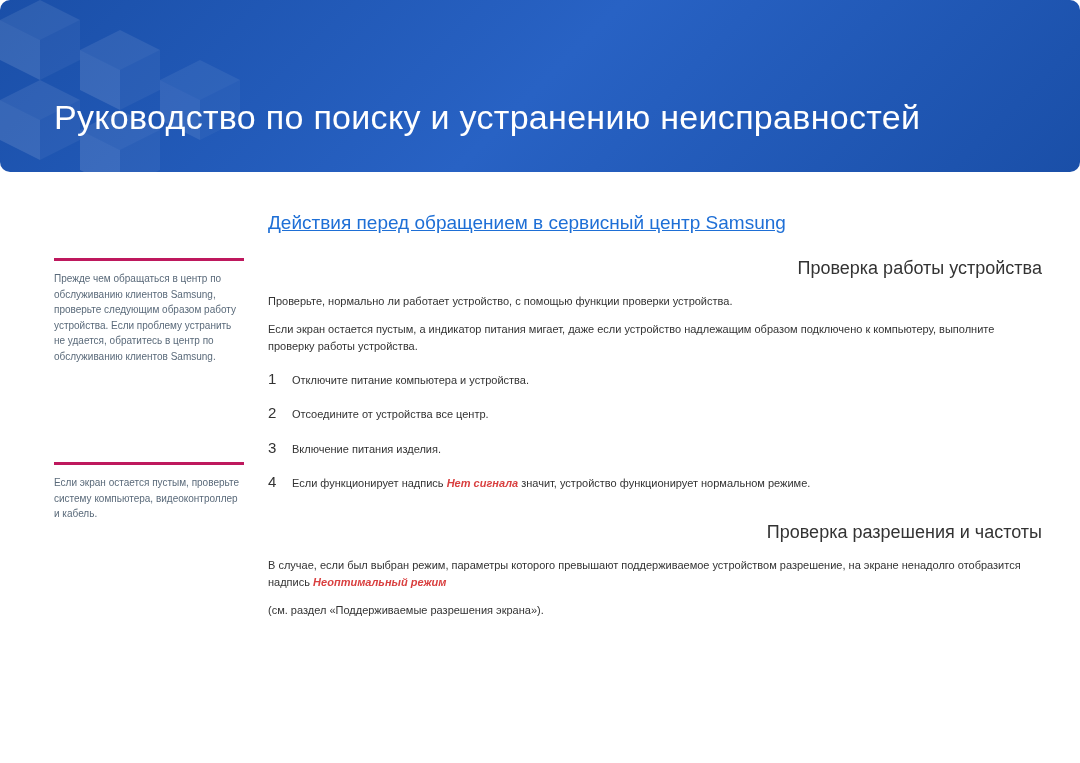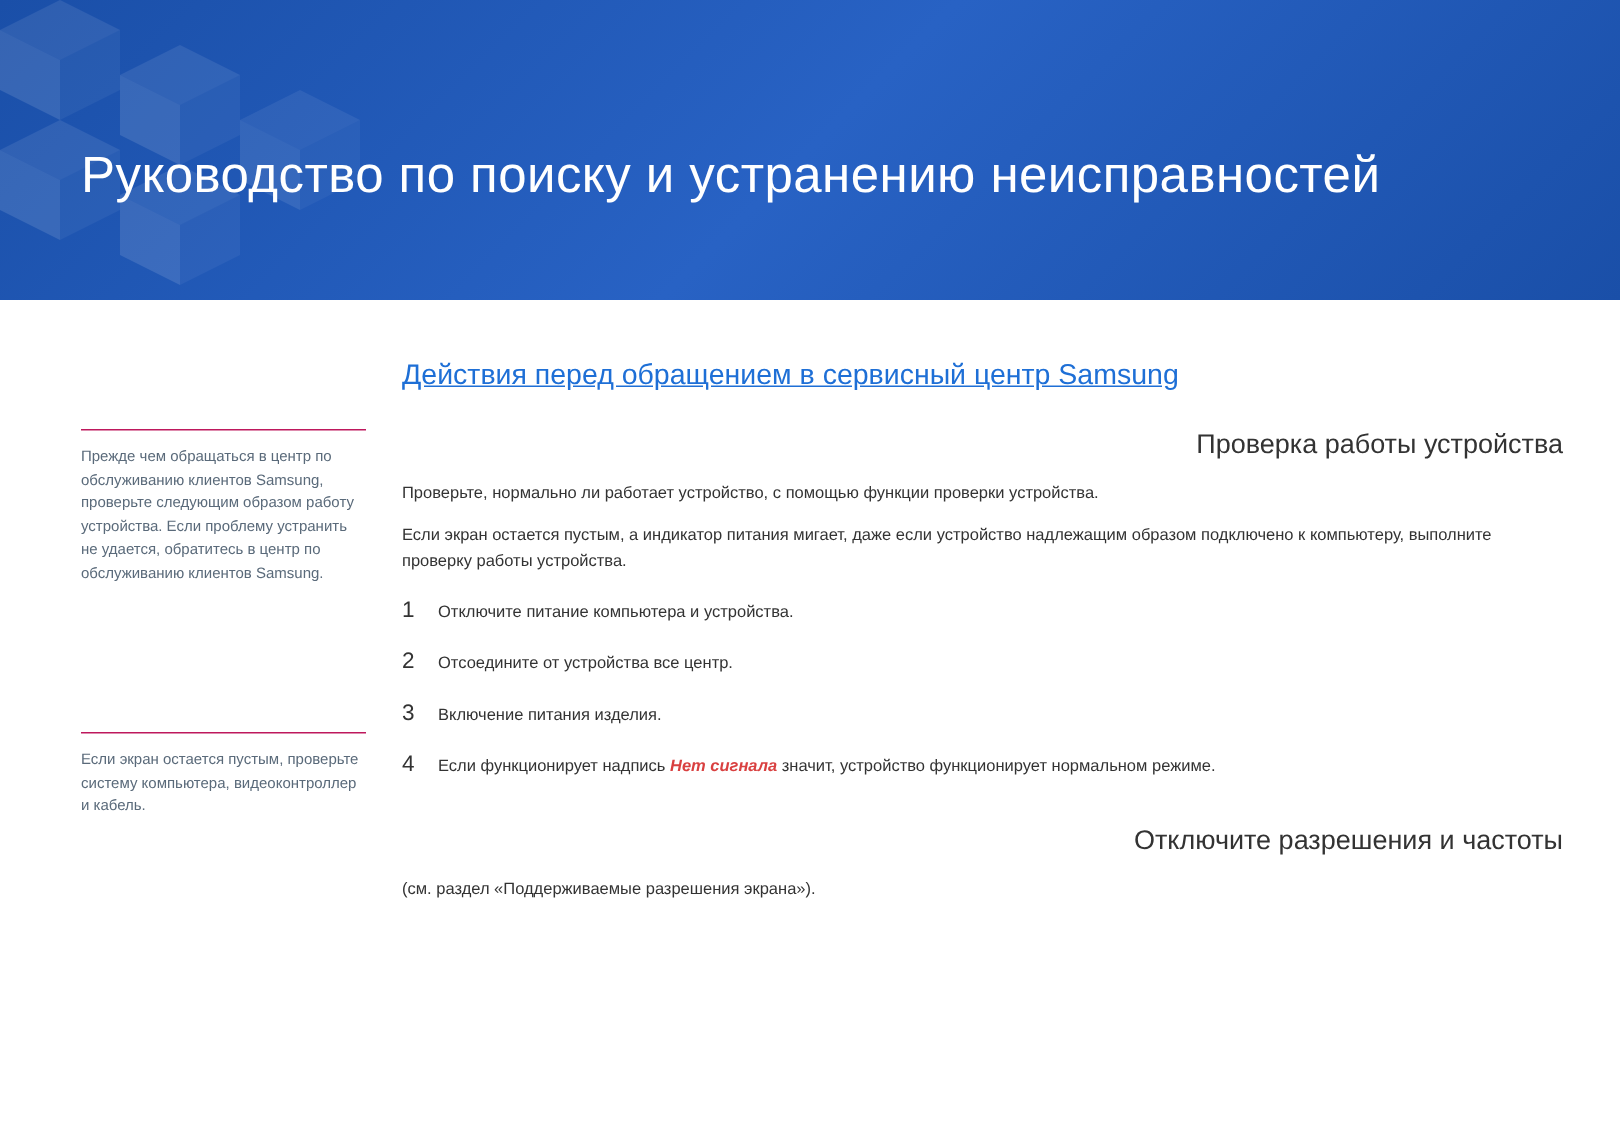--- a/index.html
+++ b/index.html
@@ -12,24 +12,25 @@
       font-family: Arial, Helvetica, sans-serif;
       width: 1080px;
       height: 763px;
       background: #ffffff;
       position: relative;
       overflow: hidden;
     }
     
     .header-banner {
       width: 100%;
-      height: 200px;
+      height: 172px;
       background: linear-gradient(135deg, #1a4fa8 0%, #2862c4 50%, #1a4fa8 100%);
       position: relative;
       overflow: hidden;
+      border-radius: 10px;
     }
     
     .cubes-pattern {
       position: absolute;
       left: 0;
       top: 0;
       width: 280px;
       height: 100%;
       opacity: 0.35;
     }
@@ -53,21 +54,21 @@
     .sidebar {
       width: 190px;
       flex-shrink: 0;
       padding-top: 46px;
     }
     
     .sidebar-note {
       font-size: 10px;
       color: #5a6a7a;
       line-height: 1.55;
-      border-top: 1px solid #be185d;
+      border-top: 3px solid #be185d;
       padding-top: 10px;
       margin-bottom: 28px;
     }
     
     .sidebar-note.second {
       margin-top: 98px;
     }
     
     .main-content {
       flex: 1;
@@ -182,16 +183,19 @@
         <span class="step-text">Включение питания изделия.</span>
       </li>
       <li>
         <span class="step-number">4</span>
         <span class="step-text">
           <span>Если функционирует надпись </span><span class="highlight-red">Нет сигнала</span><span> значит, устройство функционирует нормальном режиме.</span>
         </span>
       </li>
     </ol>
 
-    <h3 class="subsection-title">Отключите разрешения и частоты</h3>
+    <h3 class="subsection-title">Проверка разрешения и частоты</h3>
+    <p class="body-text">
+      <span>В случае, если был выбран режим, параметры которого превышают поддерживаемое устройством разрешение, на экране ненадолго отобразится надпись </span><span class="highlight-red">Неоптимальный режим</span>
+    </p>
     <p class="body-text">(см. раздел «Поддерживаемые разрешения экрана»).</p>
   </main>
 </div>
 
 </body></html>

